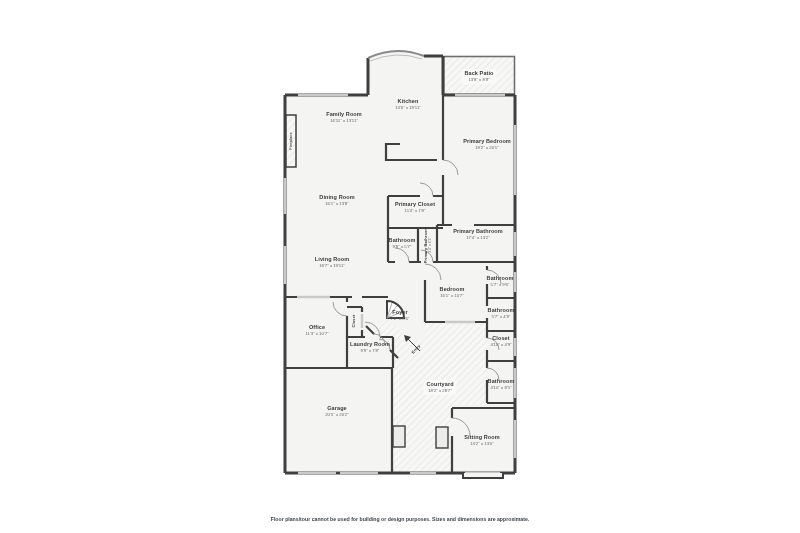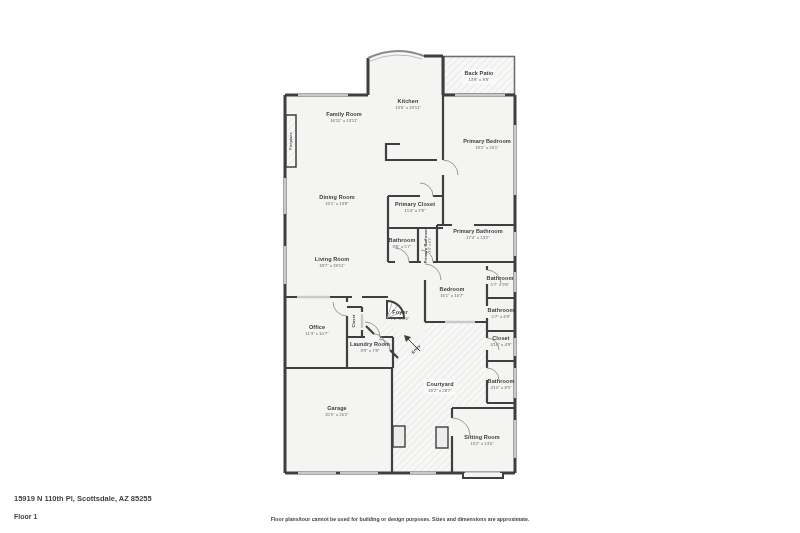--- a/index.html
+++ b/index.html
@@ -196,19 +196,15 @@
     <div class="rdims">20'5" x 20'2"</div>
   </div>
   <div class="rlabel" style="left:482px;top:440px">
     <div class="rname">Sitting Room</div>
     <div class="rdims">13'2" x 13'0"</div>
   </div>
   <div class="rlabel rot90 micro" style="left:291px;top:141px">
     <div class="rname">Fireplace</div>
   </div>
 
-  <div class="footer-left">
-    <div class="address">15919 N 110th Pl, Scottsdale, AZ 85255</div>
-    <div class="floor-label">Floor 1</div>
-  </div>
   <div class="disclaimer">Floor plans/tour cannot be used for building or design purposes. Sizes and dimensions are approximate.</div>
 
 </div>
 
 </body></html>

